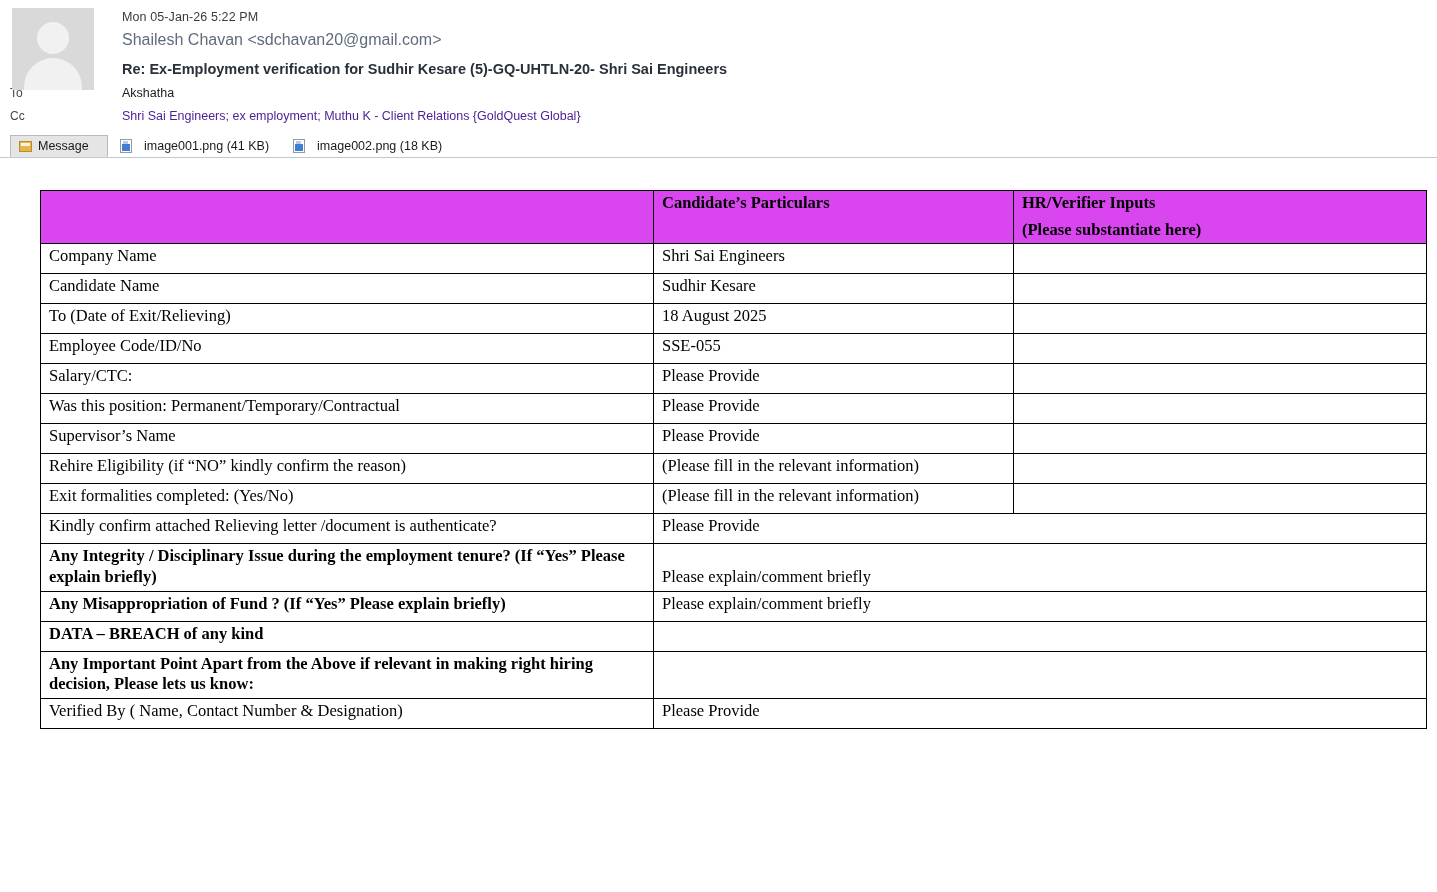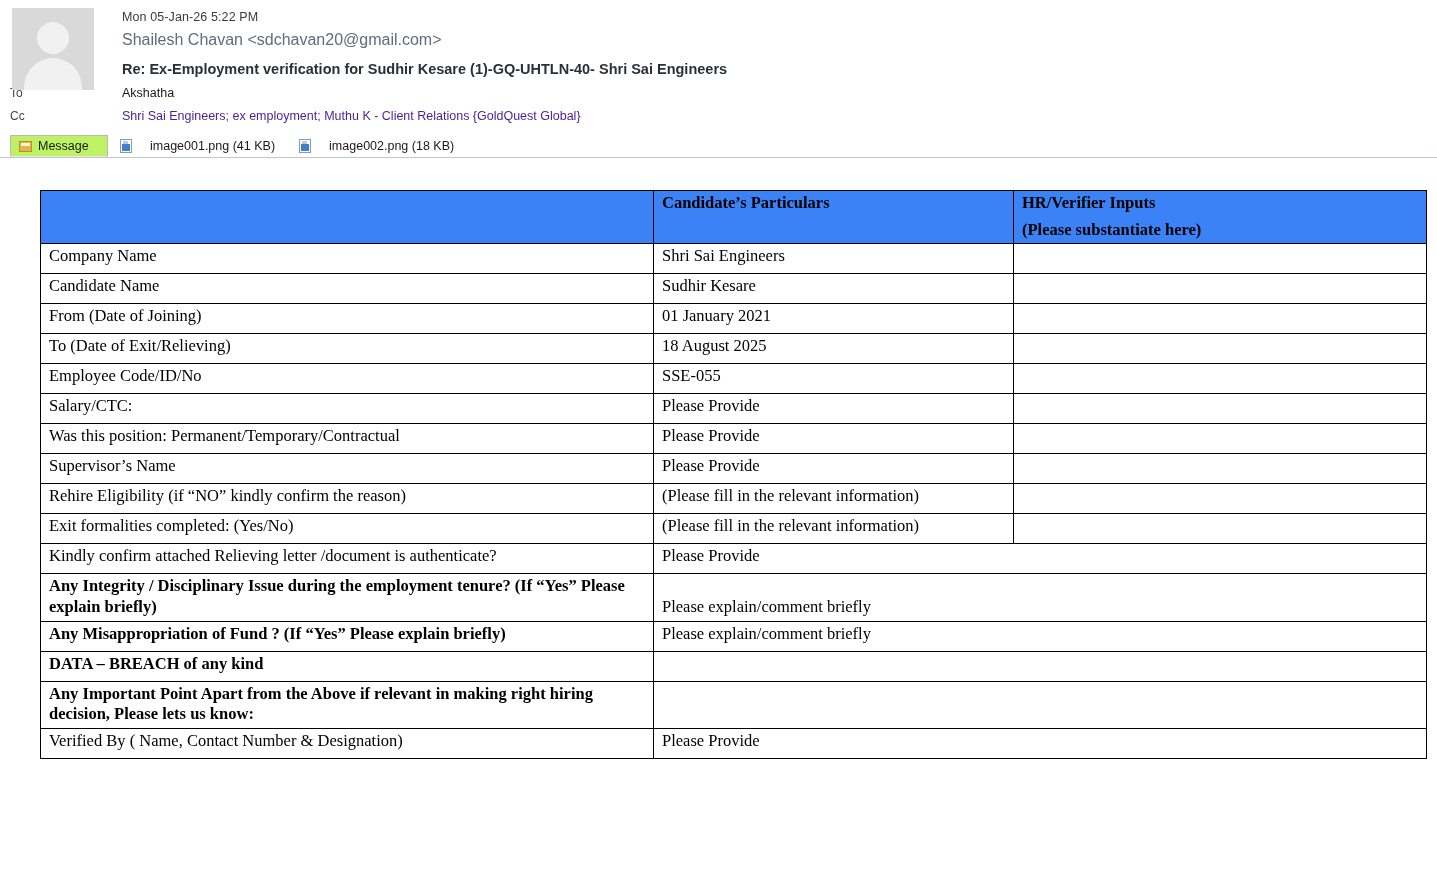--- a/index.html
+++ b/index.html
@@ -102,31 +102,31 @@
     height: 22px;
     border-bottom: 1px solid #bfc7cf;
     position: relative;
   }
   .att-tab {
     display: flex;
     align-items: center;
     gap: 6px;
     padding: 0 10px 0 8px;
     font-size: 12.5px;
-    background: #bef264;
+    background: #e5e5e5;
     border: 1px solid #b9b9b9;
     border-bottom: 1px solid #e8e8e8;
     box-sizing: border-box;
     margin-left: 10px;
     min-width: 98px;
   }
   .att-item {
     display: flex;
     align-items: center;
-    gap: 18px;
+    gap: 12px;
     padding: 0 12px;
     font-size: 12.5px;
     color: #1a1a1a;
   }
   .msg-icon {
     width: 13px;
     height: 11px;
     background: #e8b54a;
     border: 1px solid #b98d2b;
     box-sizing: border-box;
@@ -179,21 +179,21 @@
     padding: 2px 8px 3px 8px;
     vertical-align: top;
     line-height: 1.25;
     height: 24px;
   }
   .col-a { width: 613px; }
   .col-b { width: 360px; }
   .col-c { width: 413px; }
 
   td.head-blue {
-    background: #3b82f6;
+    background: #d946ef;
     font-weight: bold;
     vertical-align: bottom;
     height: 48px;
     padding-bottom: 4px;
   }
   td.head-blue.c1 { vertical-align: bottom; }
   .hdr-line1 { display: block; }
   .hdr-line2 { display: block; margin-top: 6px; }
 
   td.bold { font-weight: bold; }
@@ -204,21 +204,21 @@
 <body>
 
 <div class="mail-header">
   <div class="avatar">
     <div class="head"></div>
     <div class="body"></div>
   </div>
   <div class="hdr-text">
     <div class="mail-date">Mon 05-Jan-26 5:22 PM</div>
     <div class="mail-from">Shailesh Chavan &lt;sdchavan20@gmail.com&gt;</div>
-    <div class="mail-subject">Re: Ex-Employment verification for Sudhir Kesare (1)-GQ-UHTLN-40- Shri Sai Engineers</div>
+    <div class="mail-subject">Re: Ex-Employment verification for Sudhir Kesare (5)-GQ-UHTLN-20- Shri Sai Engineers</div>
   </div>
   <div class="recip-row">
     <div class="recip-label">To</div>
     <div class="recip-value">Akshatha</div>
   </div>
   <div class="recip-row">
     <div class="recip-label">Cc</div>
     <div class="recip-value cc">Shri Sai Engineers; ex employment; Muthu K - Client Relations {GoldQuest Global}</div>
   </div>
 </div>
@@ -259,25 +259,20 @@
         <td>Company Name</td>
         <td>Shri Sai Engineers</td>
         <td></td>
       </tr>
       <tr>
         <td>Candidate Name</td>
         <td>Sudhir Kesare</td>
         <td></td>
       </tr>
       <tr>
-        <td>From (Date of Joining)</td>
-        <td>01 January 2021</td>
-        <td></td>
-      </tr>
-      <tr>
         <td>To (Date of Exit/Relieving)</td>
         <td>18 August 2025</td>
         <td></td>
       </tr>
       <tr>
         <td>Employee Code/ID/No</td>
         <td>SSE-055</td>
         <td></td>
       </tr>
       <tr>

